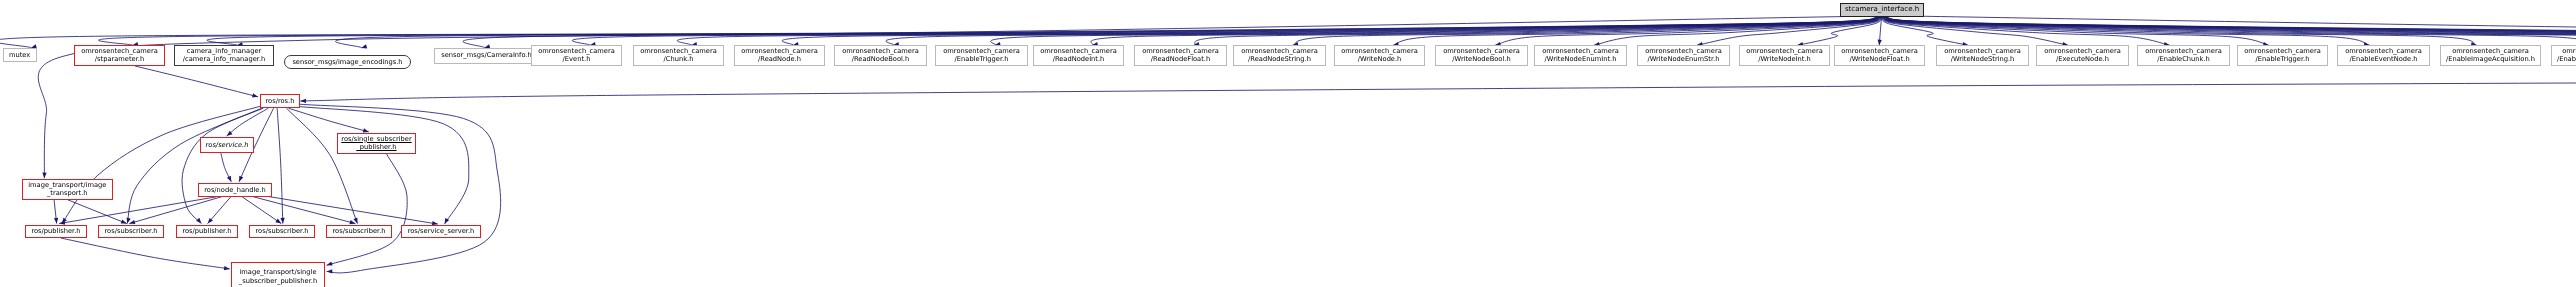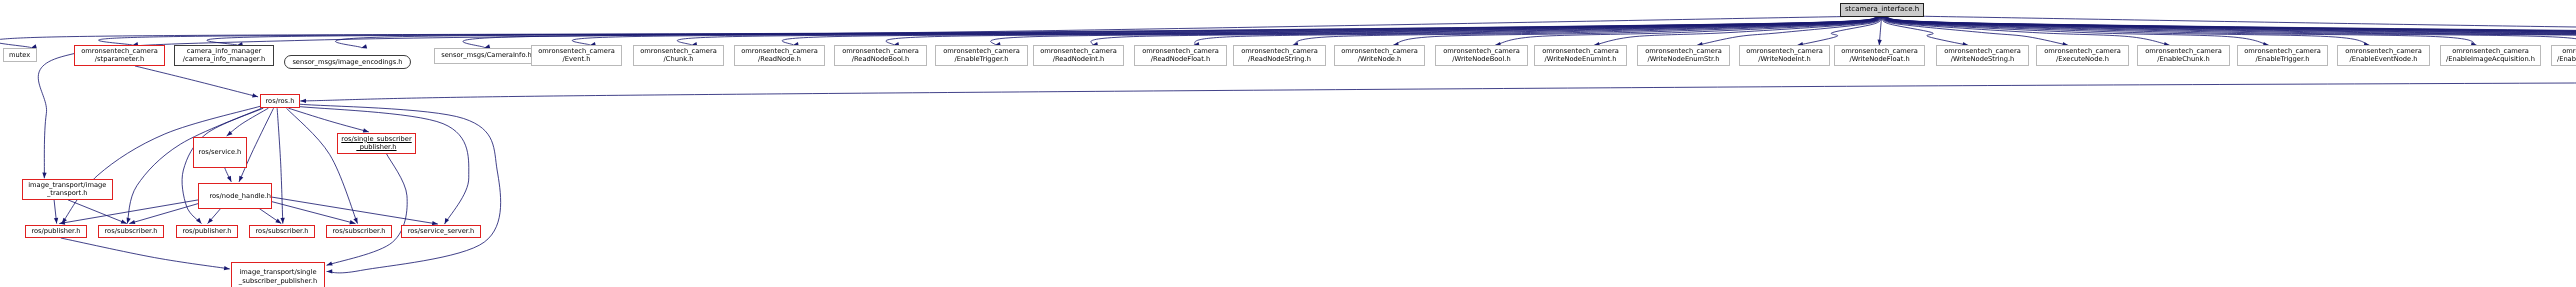--- a/index.html
+++ b/index.html
@@ -246,32 +246,32 @@
       <div class="lbl-line">omronsentech_camera</div>
       <div class="lbl-line">/EnableImageAcquisition.h</div>
     </div>
     <div class="gnode style-gray" style="left: 2551px; top: 45px; width: 99px; height: 20.6px;">
       <div class="lbl-line">omronsentech_camera</div>
       <div class="lbl-line">/EnableEventAcquisition.h</div>
     </div>
     <div class="gnode style-red" style="left: 260px; top: 94px; width: 40px; height: 14px;">
       <div class="lbl-line">ros/ros.h</div>
     </div>
-    <div class="gnode style-red" style="left: 193px; top: 137px; width: 54px; height: 31px;">
+    <div class="gnode style-red" style="left: 200px; top: 137px; width: 54px; height: 16px; font-style: italic;">
       <div class="lbl-line">ros/service.h</div>
     </div>
     <div class="gnode style-red" style="left: 337px; top: 133px; width: 79px; height: 20.6px; text-decoration: underline;">
       <div class="lbl-line">ros/single_subscriber</div>
       <div class="lbl-line">_publisher.h</div>
     </div>
     <div class="gnode style-red" style="left: 9.8px; top: 179px; width: 91px; height: 20.6px; margin-left: 12px;">
       <div class="lbl-line">image_transport/image</div>
       <div class="lbl-line">_transport.h</div>
     </div>
-    <div class="gnode style-red" style="left: 198px; top: 183px; width: 74px; height: 26px; align-items: flex-end;">
+    <div class="gnode style-red" style="left: 198px; top: 183px; width: 74px; height: 14px;">
       <div class="lbl-line">ros/node_handle.h</div>
     </div>
     <div class="gnode style-red" style="left: 25px; top: 225px; width: 62px; height: 13.4px;">
       <div class="lbl-line">ros/publisher.h</div>
     </div>
     <div class="gnode style-red" style="left: 98px; top: 225px; width: 66px; height: 13.4px;">
       <div class="lbl-line">ros/subscriber.h</div>
     </div>
     <div class="gnode style-red" style="left: 176px; top: 225px; width: 62px; height: 13.4px;">
       <div class="lbl-line">ros/publisher.h</div>

